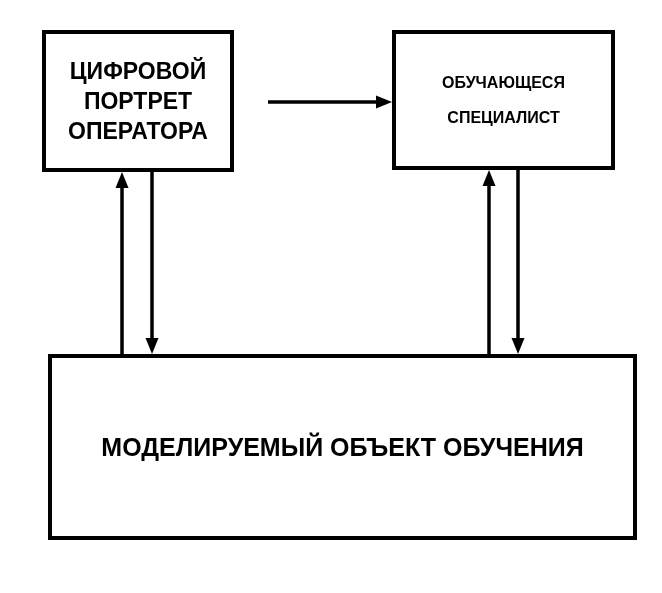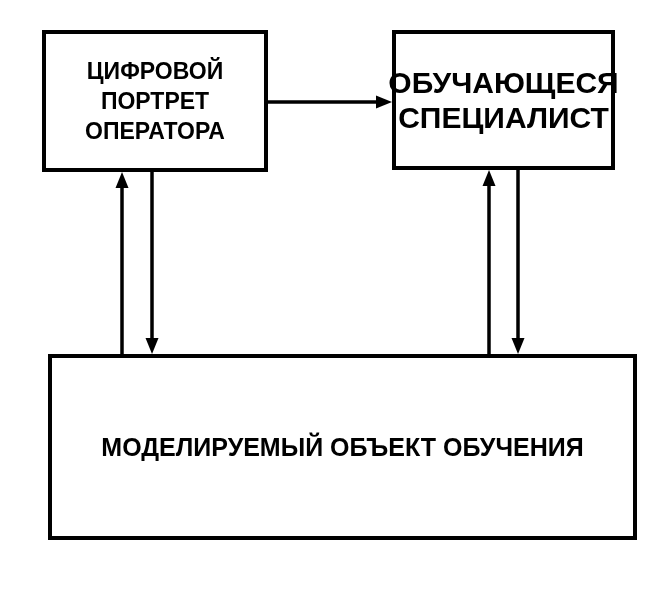--- a/index.html
+++ b/index.html
@@ -25,22 +25,22 @@
     border: 4px solid var(--ink);
     background: var(--paper);
     display: flex;
     align-items: center;
     justify-content: center;
     text-align: center;
     font-weight: 700;
     color: var(--ink);
   }
   .node .label { white-space: pre-line; }
-  #node-portrait   { left: 42px;  top: 30px;  width: 226px; height: 142px; font-size: 23px; line-height: 30px; }
-  #node-specialist { left: 392px; top: 30px;  width: 223px; height: 140px; font-size: 30px; line-height: 35px; }
+  #node-portrait   { left: 42px;  top: 30px;  width: 192px; height: 142px; font-size: 23px; line-height: 30px; }
+  #node-specialist { left: 392px; top: 30px;  width: 223px; height: 140px; font-size: 16px; line-height: 35px; }
   #node-object     { left: 48px;  top: 354px; width: 589px; height: 186px; font-size: 25px; line-height: 32px; }
 </style>
 </head>
 <body>
 
 <div class="canvas">
 
   <svg class="connectors" viewBox="0 0 662 593" xmlns="http://www.w3.org/2000/svg">
 
     <g>

